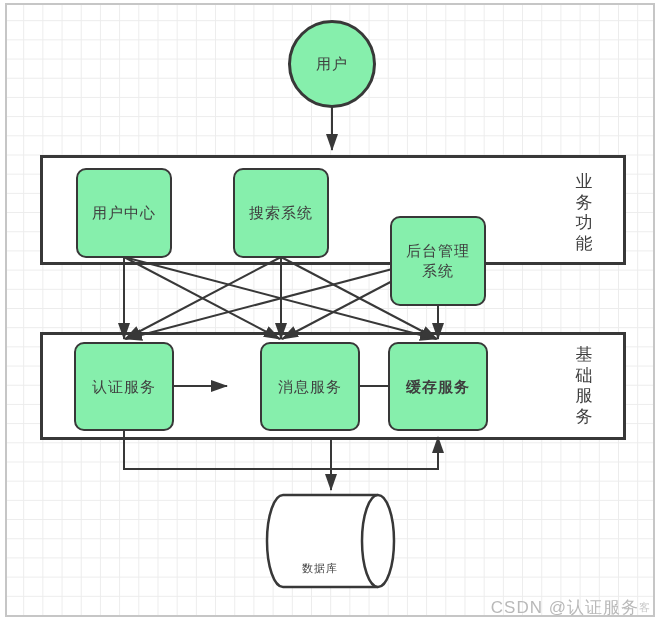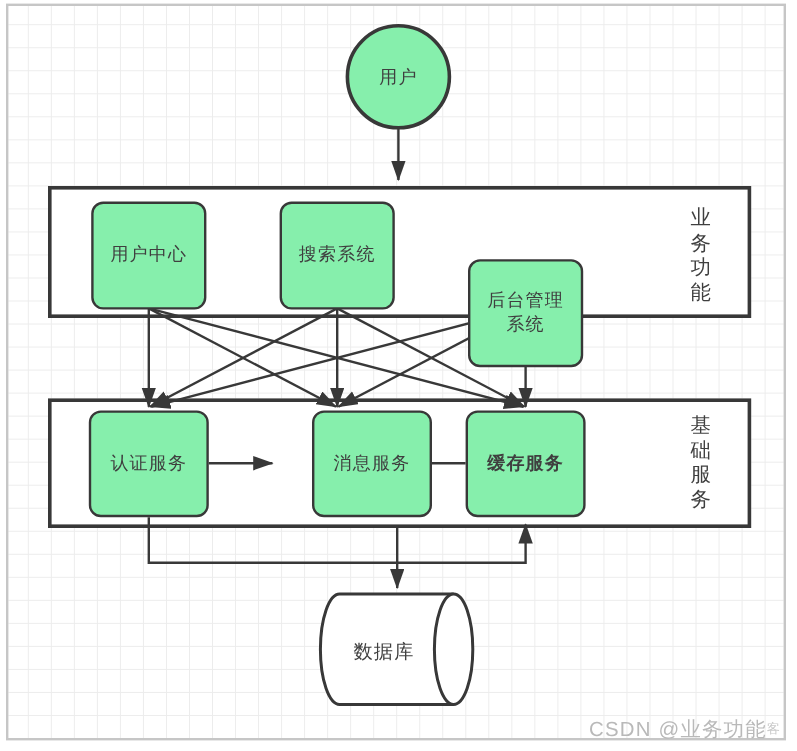--- a/index.html
+++ b/index.html
@@ -33,22 +33,22 @@
   }
   .box-wide{width:100px;height:89px;align-items:center;}
   .box .lbl{display:inline-block;max-width:66px;line-height:20px;}
   .side-label{
     position:absolute;width:20px;font-size:17px;line-height:20.5px;
     text-align:center;word-break:break-all;z-index:3;color:#3f3f3f;
   }
   .wires{position:absolute;left:0;top:0;z-index:2;}
   .wires *{vector-effect:none;}
   .db-label{
-    position:absolute;left:272px;top:533px;width:96px;text-align:center;
-    font-size:16px;letter-spacing:1px;z-index:4;
+    position:absolute;left:272px;top:561px;width:96px;text-align:center;
+    font-size:11px;letter-spacing:1px;z-index:4;
   }
   .watermark{
     position:absolute;right:14px;top:596px;z-index:5;
     font-size:17px;color:#b9b9b9;letter-spacing:1px;white-space:nowrap;
   }
   .watermark .tail{font-size:11px;color:#c9c9c9;vertical-align:2px;letter-spacing:0;}
 </style>
 </head>
 <body>
 
@@ -115,15 +115,15 @@
     <span class="lbl">消息服务</span>
   </div>
   <div class="node box box-wide" style="left:388px;top:342px;font-weight:bold;">
     <span class="lbl">缓存服务</span>
   </div>
   <div class="side-label" style="left:574px;top:345px;font-family:Liberation Serif, serif;">基础服务</div>
 
   <div class="db-label">数据库</div>
 
   <div class="watermark">
-    <span>CSDN @业务功能</span><span class="tail">客</span>
+    <span>CSDN @认证服务</span><span class="tail">客</span>
   </div>
 </div>
 
 </body></html>

